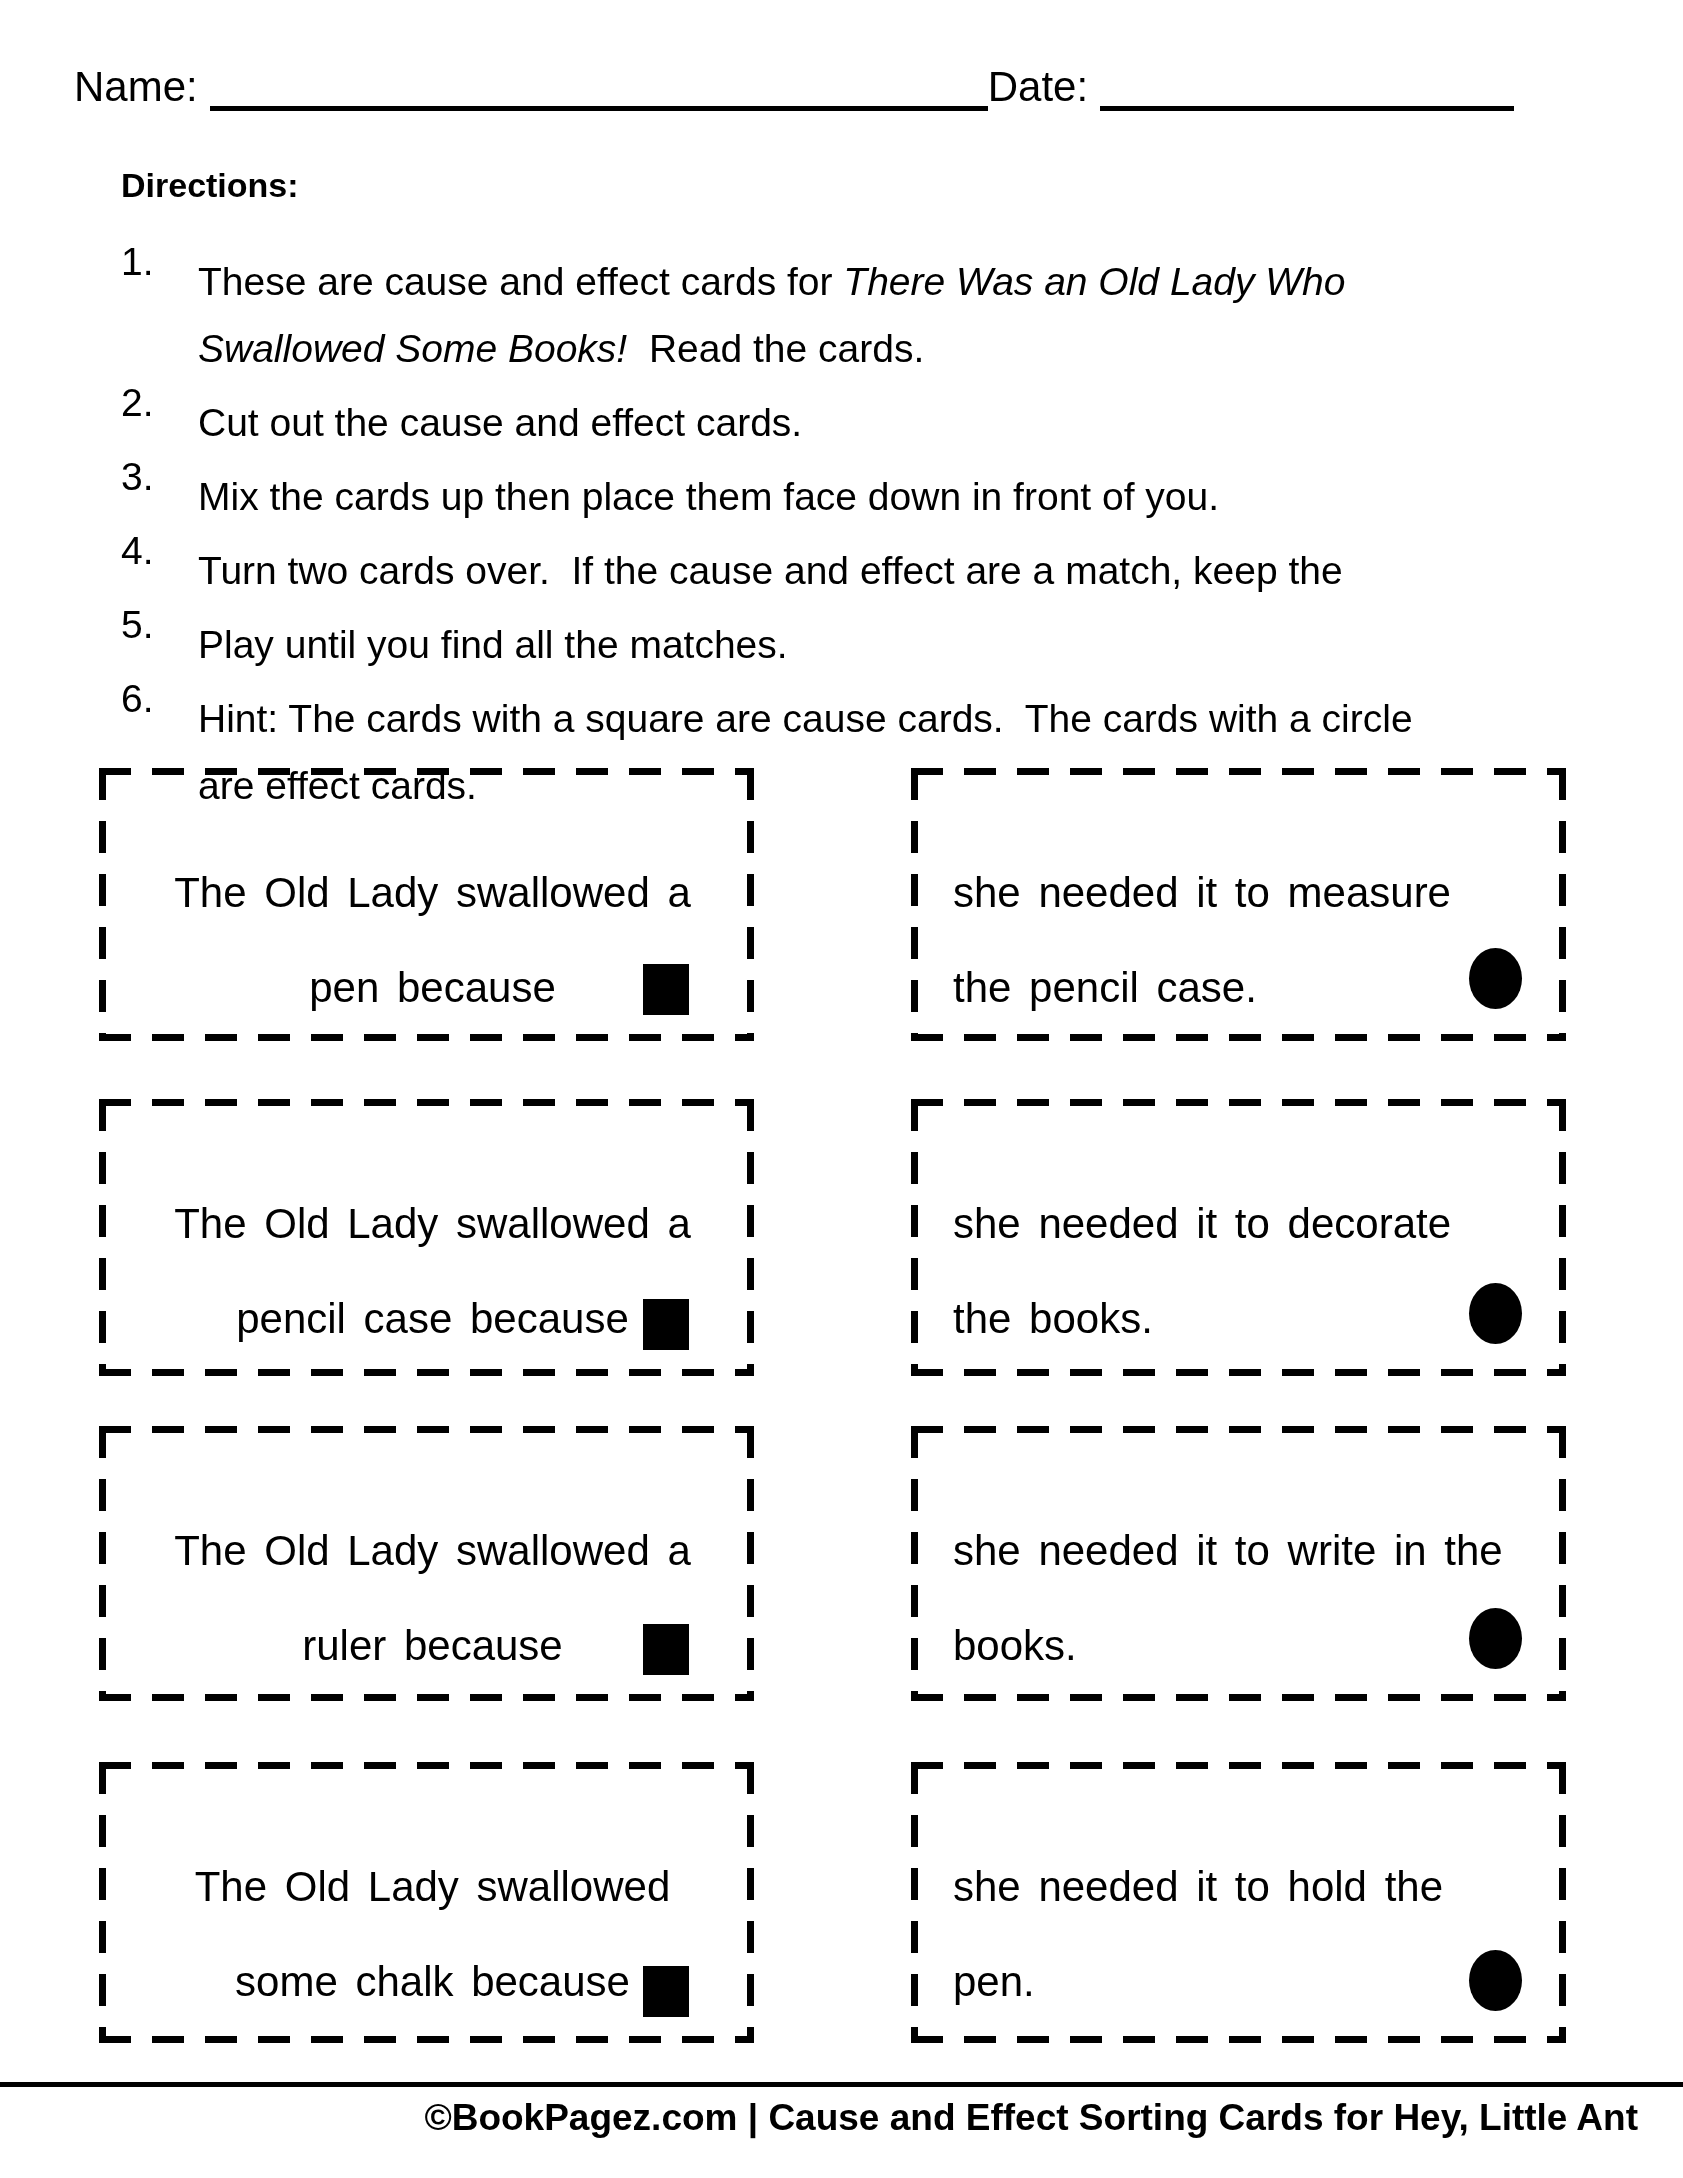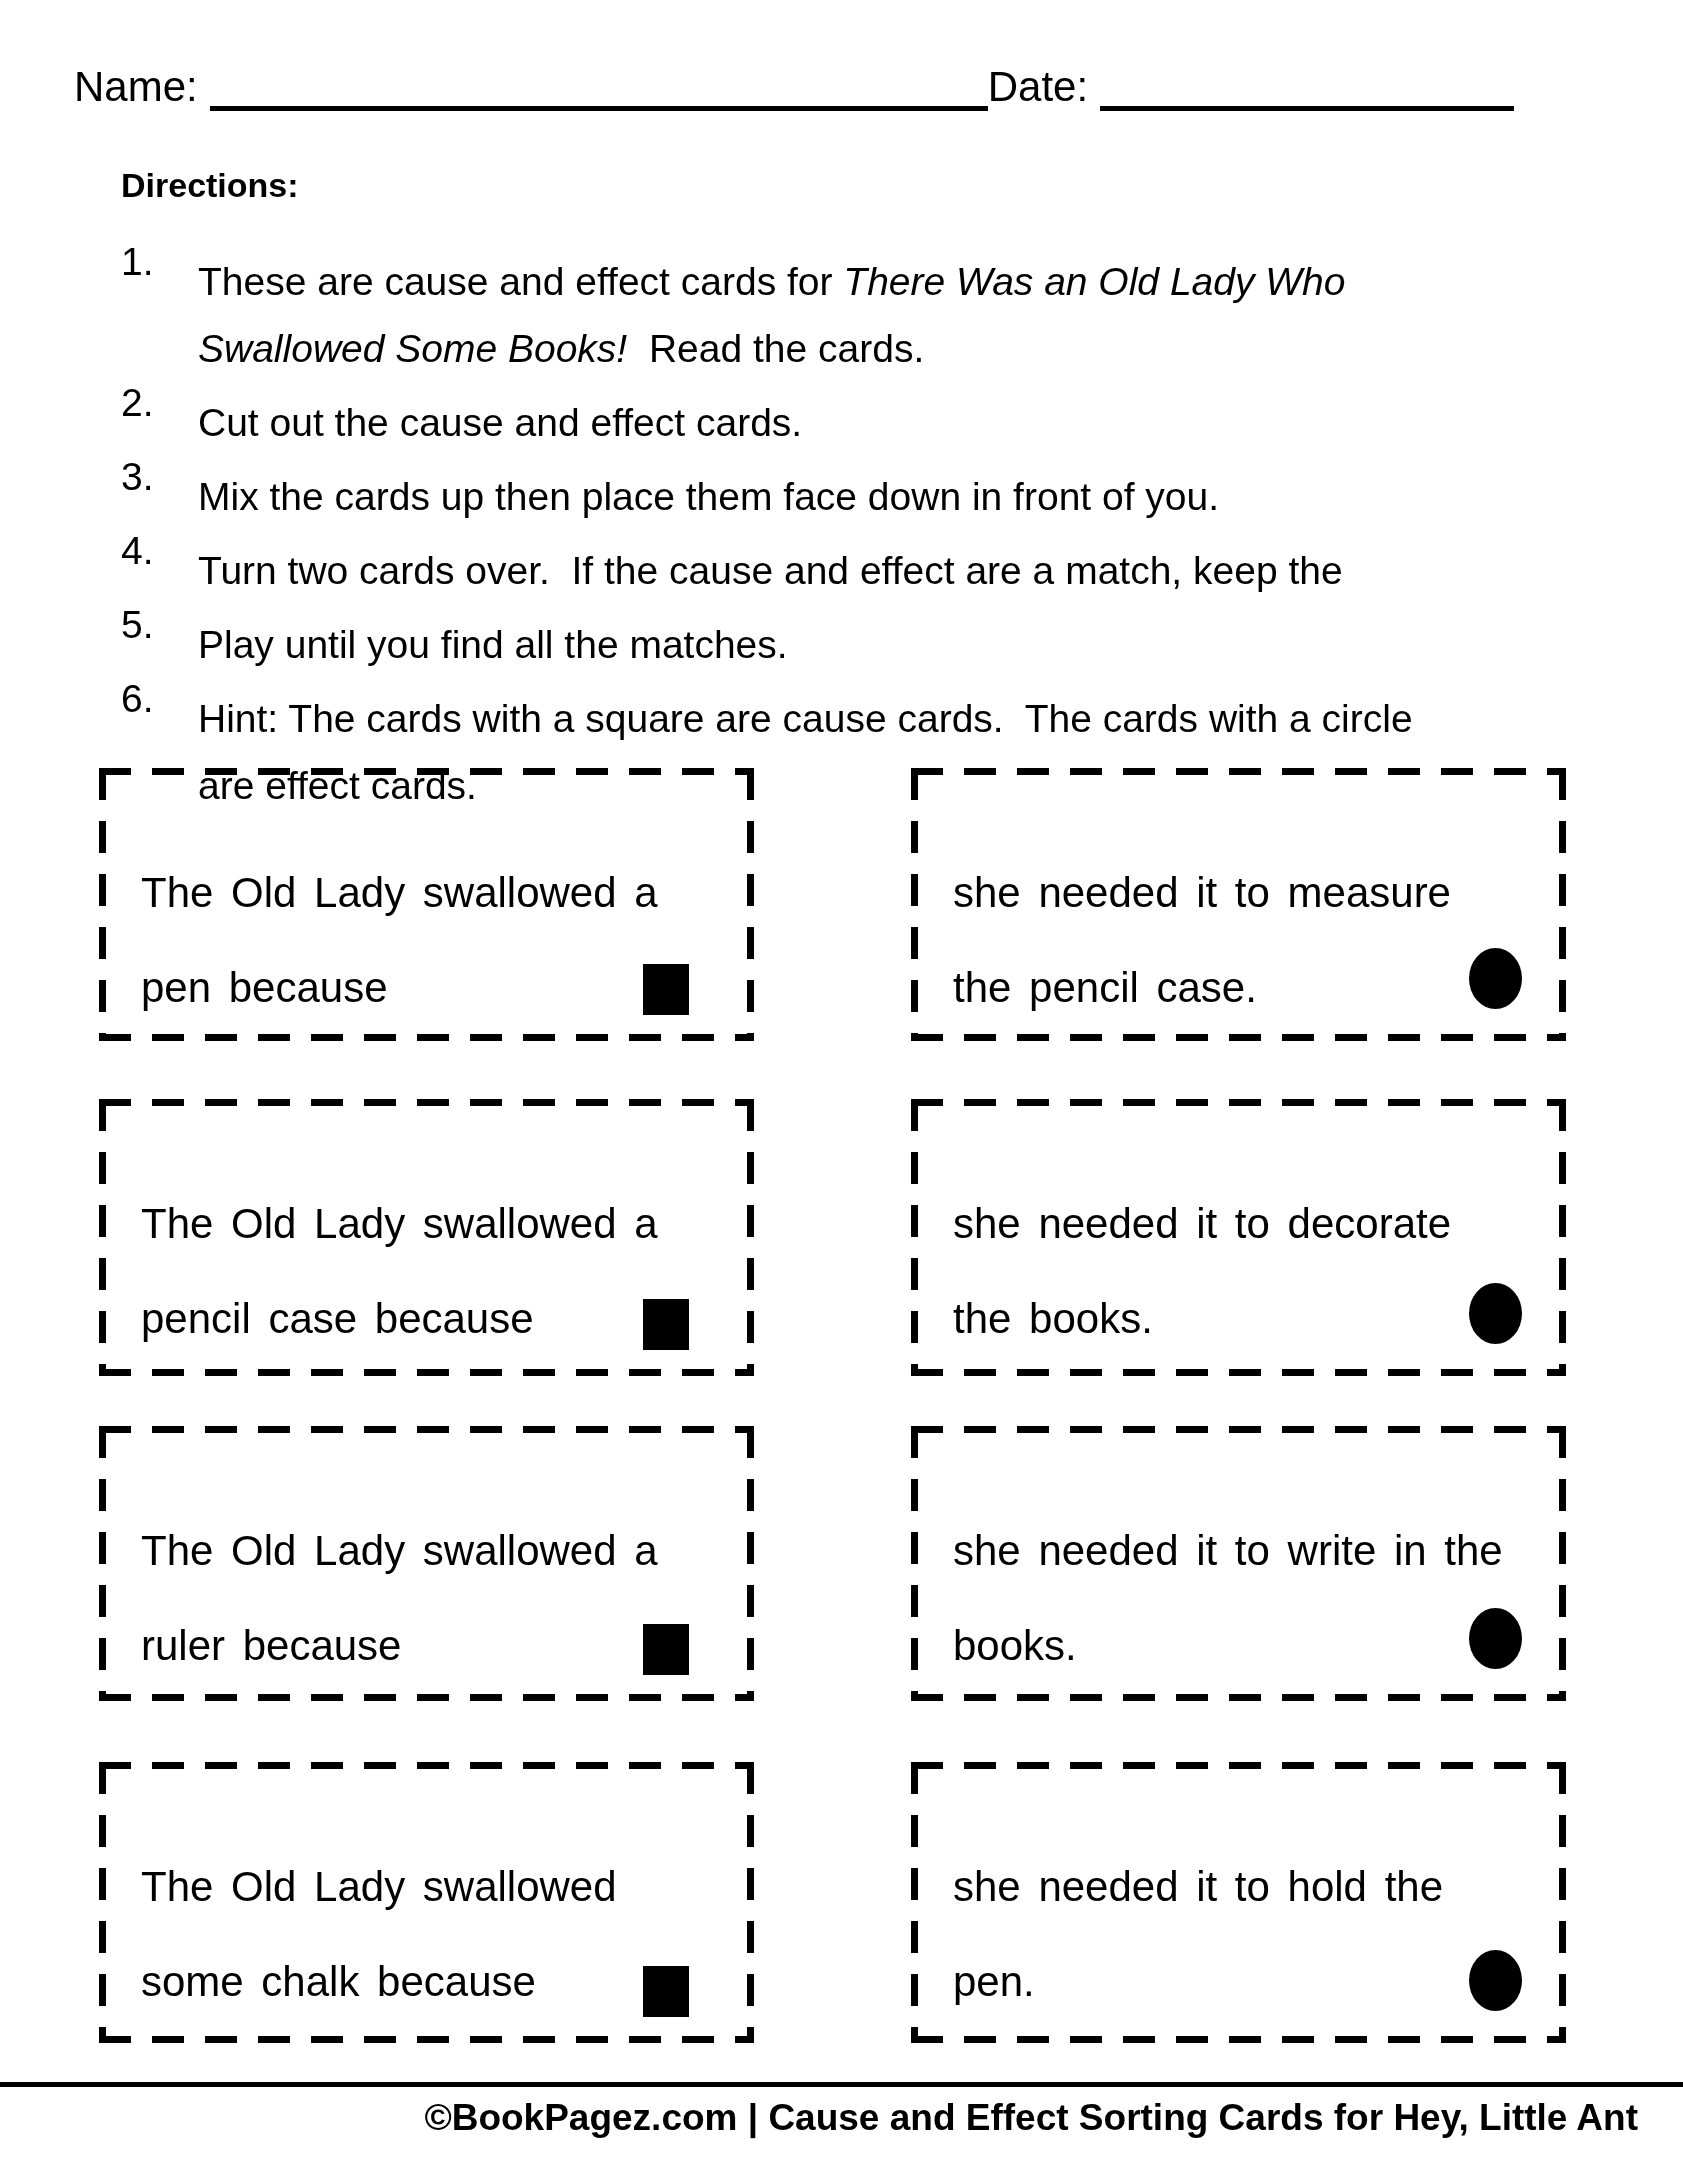--- a/index.html
+++ b/index.html
@@ -32,21 +32,21 @@
     background-image:
       repeating-linear-gradient(to right,#000 0 32px,transparent 32px 53px),
       repeating-linear-gradient(to right,#000 0 32px,transparent 32px 53px),
       repeating-linear-gradient(to bottom,#000 0 32px,transparent 32px 53px),
       repeating-linear-gradient(to bottom,#000 0 32px,transparent 32px 53px);
     background-size:100% 7px,100% 7px,7px 100%,7px 100%;
     background-position:0 0,0 100%,0 0,100% 0;
     background-repeat:no-repeat;
     padding:0;
   }
-  .cl{left:99px;}
+  .cl{left:99px;text-align:center;}
   .cr{left:911px;}
   .r1{top:768px;height:273px;}
   .r2{top:1099px;height:277px;}
   .r3{top:1426px;height:275px;}
   .r4{top:1762px;height:281px;}
   .card-inner{padding:77px 30px 0 42px;}
   .card-line{font-size:42px;line-height:95px;white-space:pre;word-spacing:6px;}
   .marker{position:absolute;background:#000;display:block;}
   .marker.square{width:46px;height:51px;right:65px;bottom:26px;}
   .marker.circle{width:53px;height:61px;right:44px;bottom:32px;border-radius:50%;}

